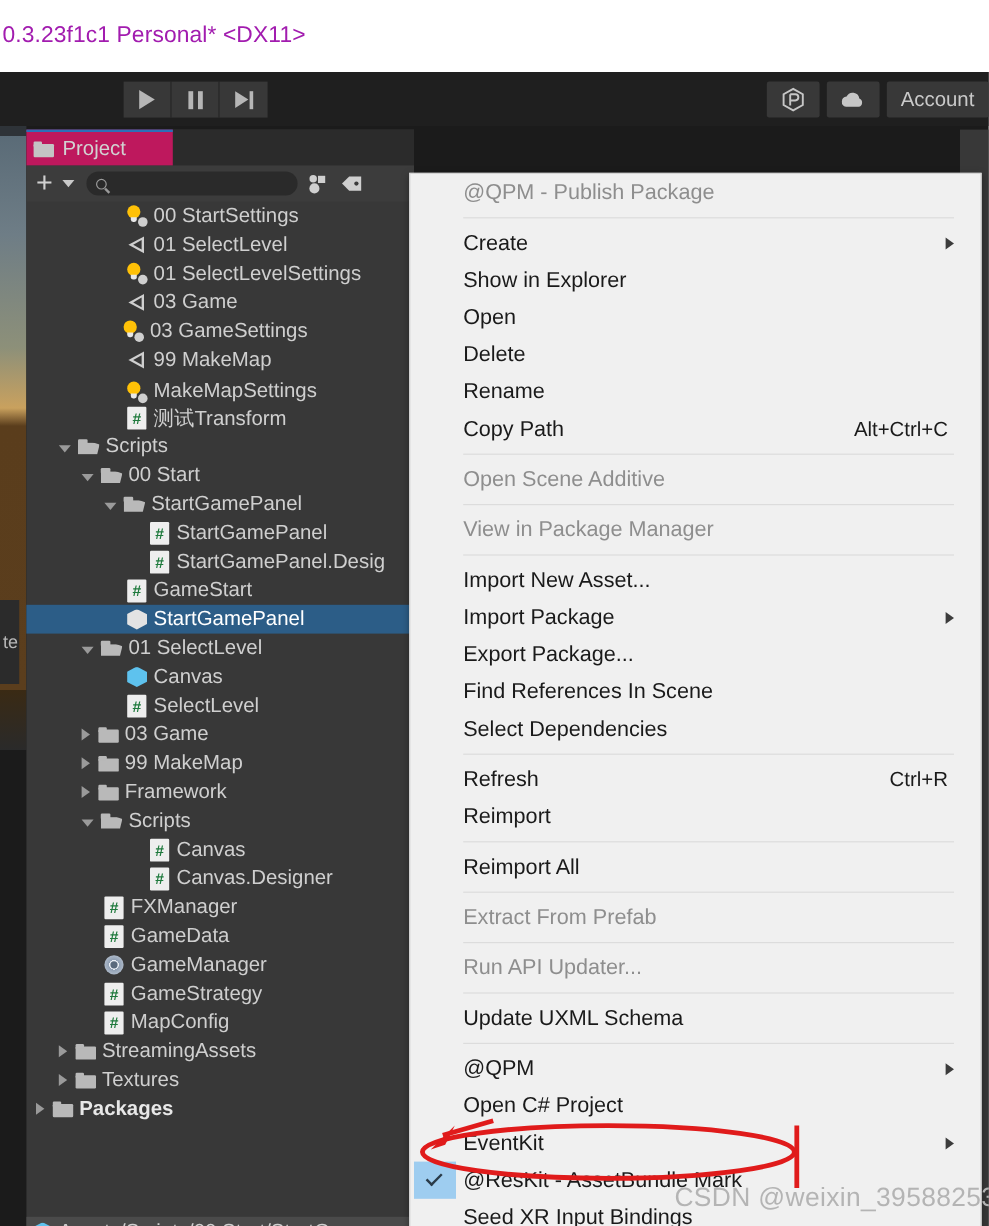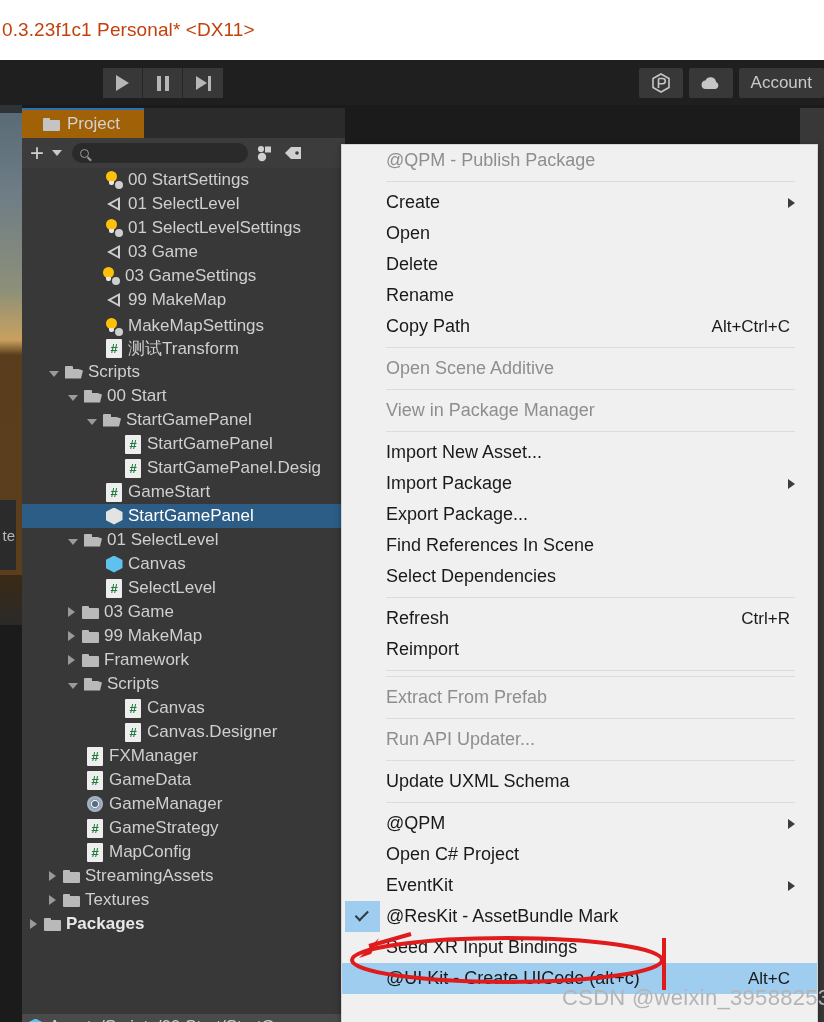--- a/index.html
+++ b/index.html
@@ -7,21 +7,21 @@
     width: 824px; height: 1022px;
     background: #ffffff;
     font-family: "Liberation Sans", sans-serif;
     overflow: hidden;
   }
   #root { position: relative; width: 824px; height: 1022px; background:#ffffff; }
 
   
   .titlebar {
     position:absolute; left:0; top:0; width:824px; height:60px;
-    background:#ffffff; color:#c2410c;
+    background:#ffffff; color:#a21caf;
     font-size:19px; line-height:60px; padding-left:2px;
     white-space:nowrap; letter-spacing:.1px;
   }
 
   
   .editor {
     position:absolute; left:0; top:60px; width:824px; height:962px;
     background:#1b1b1b; overflow:hidden;
   }
 
@@ -69,22 +69,22 @@
   }
 
   
   .projpanel {
     position:absolute; left:22px; top:48px; width:323px; height:914px;
     background:#383838;
   }
   .tabrow { position:absolute; left:0; top:0; width:323px; height:30px; background:#2b2b2b; }
   .tab {
     position:absolute; left:0; top:0; width:122px; height:30px;
-    background:#a16207; border-top:2px solid #2c6fb8;
-    display:flex; align-items:center; gap:7px; padding-left:21px;
+    background:#be185d; border-top:2px solid #2c6fb8;
+    display:flex; align-items:center; gap:7px; padding-left:6px;
   }
   .tab .lbl { color:#d2d2d2; font-size:17px; }
   .folder-ico { width:17px;height:13px;position:relative;display:inline-block; }
   .folder-ico:before{content:"";position:absolute;left:0;top:2px;width:17px;height:11px;background:#c4c4c4;border-radius:1px;}
   .folder-ico:after{content:"";position:absolute;left:0;top:0;width:7px;height:4px;background:#c4c4c4;border-radius:1px 1px 0 0;}
 
   .searchrow { position:absolute; left:0; top:30px; width:323px; height:30px; background:#3c3c3c; display:flex; align-items:center; }
   .plus { color:#d0d0d0; font-size:24px; margin-left:8px; line-height:1; }
   .caretdn { width:0;height:0;border-style:solid;border-width:6px 5px 0 5px;border-color:#c9c9c9 transparent transparent transparent;margin-left:8px; }
   .searchbox {
@@ -498,20 +498,23 @@
   <div class="ctxmenu" id="ctxmenu">
       <div class="mi disabled">
         <span>@QPM - Publish Package</span>
       </div>
       <div class="sep"></div>
       <div class="mi">
         <span>Create</span>
         <span class="chev"></span>
       </div>
       <div class="mi">
+        <span>Show in Explorer</span>
+      </div>
+      <div class="mi">
         <span>Open</span>
       </div>
       <div class="mi">
         <span>Delete</span>
       </div>
       <div class="mi">
         <span>Rename</span>
       </div>
       <div class="mi">
         <span>Copy Path</span>
@@ -544,20 +547,23 @@
       </div>
       <div class="sep"></div>
       <div class="mi">
         <span>Refresh</span>
         <span class="sc">Ctrl+R</span>
       </div>
       <div class="mi">
         <span>Reimport</span>
       </div>
       <div class="sep"></div>
+      <div class="mi">
+        <span>Reimport All</span>
+      </div>
       <div class="sep"></div>
       <div class="mi disabled">
         <span>Extract From Prefab</span>
       </div>
       <div class="sep"></div>
       <div class="mi disabled">
         <span>Run API Updater...</span>
       </div>
       <div class="sep"></div>
       <div class="mi">

